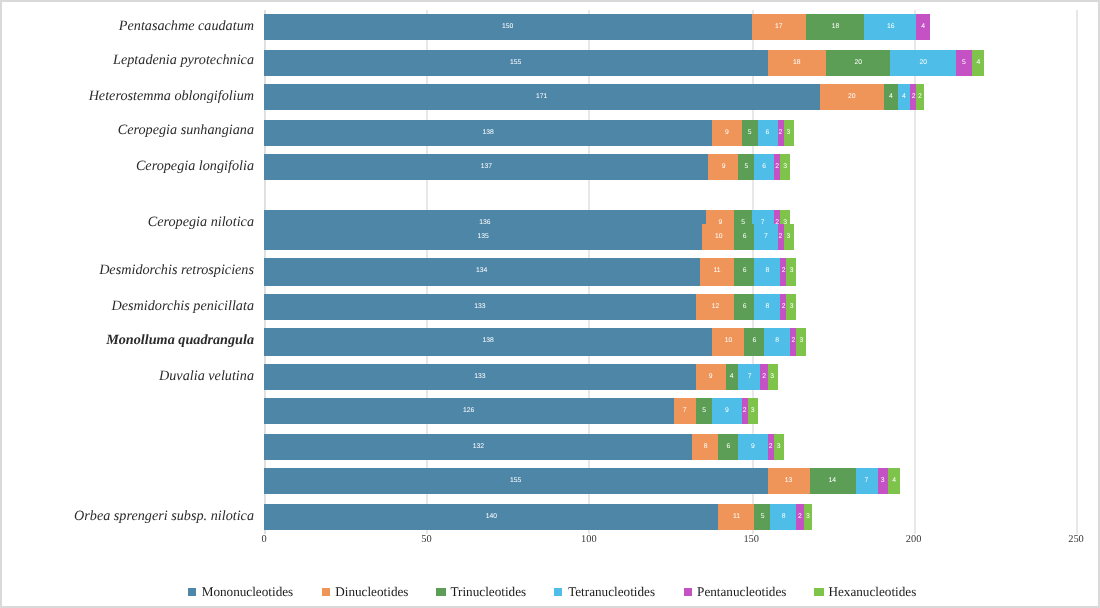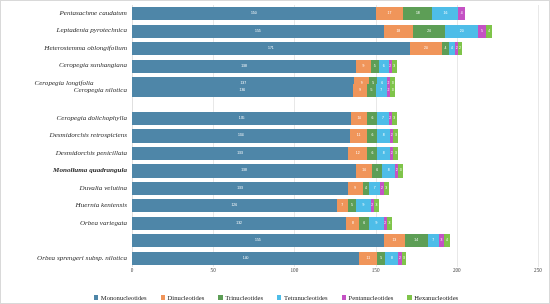--- a/index.html
+++ b/index.html
@@ -153,53 +153,50 @@
         </div>
         <div class="row" style="top: 34.9333px; height: 17.4667px;">
           <div class="row-label" style="height: 17.4667px; line-height: 17.4667px;">Heterostemma oblongifolium</div>
           <div class="bar" style="top: 2.13333px;"><div class="seg s0" style="width: 277.704px;"><span>171</span></div><div class="seg s1" style="width: 32.48px;"><span>20</span></div><div class="seg s2" style="width: 6.496px;"><span>4</span></div><div class="seg s3" style="width: 6.496px;"><span>4</span></div><div class="seg s4" style="width: 3.248px;"><span>2</span></div><div class="seg s5" style="width: 3.248px;"><span>2</span></div></div>
         </div>
         <div class="row" style="top: 52.4px; height: 17.4667px;">
           <div class="row-label" style="height: 17.4667px; line-height: 17.4667px;">Ceropegia sunhangiana</div>
           <div class="bar" style="top: 2.13333px;"><div class="seg s0" style="width: 224.112px;"><span>138</span></div><div class="seg s1" style="width: 14.616px;"><span>9</span></div><div class="seg s2" style="width: 8.12px;"><span>5</span></div><div class="seg s3" style="width: 9.744px;"><span>6</span></div><div class="seg s4" style="width: 3.248px;"><span>2</span></div><div class="seg s5" style="width: 4.872px;"><span>3</span></div></div>
         </div>
         <div class="row" style="top: 69.8667px; height: 17.4667px;">
-          <div class="row-label" style="height: 17.4667px; line-height: 17.4667px; text-align: center;">Ceropegia longifolia</div>
+          <div class="row-label" style="height: 17.4667px; line-height: 17.4667px;">Ceropegia longifolia</div>
           <div class="bar" style="top: 2.13333px;"><div class="seg s0" style="width: 222.488px;"><span>137</span></div><div class="seg s1" style="width: 14.616px;"><span>9</span></div><div class="seg s2" style="width: 8.12px;"><span>5</span></div><div class="seg s3" style="width: 9.744px;"><span>6</span></div><div class="seg s4" style="width: 3.248px;"><span>2</span></div><div class="seg s5" style="width: 4.872px;"><span>3</span></div></div>
         </div>
-        <div class="row" style="top: 77px; height: 17.4667px;">
+        <div class="row" style="top: 98px; height: 17.4667px;">
           <div class="row-label" style="height: 17.4667px; line-height: 17.4667px;">Ceropegia nilotica</div>
           <div class="bar" style="top: 2.13333px;"><div class="seg s0" style="width: 220.864px;"><span>136</span></div><div class="seg s1" style="width: 14.616px;"><span>9</span></div><div class="seg s2" style="width: 8.12px;"><span>5</span></div><div class="seg s3" style="width: 11.368px;"><span>7</span></div><div class="seg s4" style="width: 3.248px;"><span>2</span></div><div class="seg s5" style="width: 4.872px;"><span>3</span></div></div>
         </div>
         <div class="row" style="top: 104.8px; height: 17.4667px;">
-          <div class="row-label" style="height: 17.4667px; line-height: 17.4667px;">Ceropegia dolichophylla</div>
           <div class="bar" style="top: 2.13333px;"><div class="seg s0" style="width: 219.24px;"><span>135</span></div><div class="seg s1" style="width: 16.24px;"><span>10</span></div><div class="seg s2" style="width: 9.744px;"><span>6</span></div><div class="seg s3" style="width: 11.368px;"><span>7</span></div><div class="seg s4" style="width: 3.248px;"><span>2</span></div><div class="seg s5" style="width: 4.872px;"><span>3</span></div></div>
         </div>
         <div class="row" style="top: 122.267px; height: 17.4667px;">
           <div class="row-label" style="height: 17.4667px; line-height: 17.4667px;">Desmidorchis retrospiciens</div>
           <div class="bar" style="top: 2.13333px;"><div class="seg s0" style="width: 217.616px;"><span>134</span></div><div class="seg s1" style="width: 17.864px;"><span>11</span></div><div class="seg s2" style="width: 9.744px;"><span>6</span></div><div class="seg s3" style="width: 12.992px;"><span>8</span></div><div class="seg s4" style="width: 3.248px;"><span>2</span></div><div class="seg s5" style="width: 4.872px;"><span>3</span></div></div>
         </div>
         <div class="row" style="top: 139.733px; height: 17.4667px;">
           <div class="row-label" style="height: 17.4667px; line-height: 17.4667px;">Desmidorchis penicillata</div>
           <div class="bar" style="top: 2.13333px;"><div class="seg s0" style="width: 215.992px;"><span>133</span></div><div class="seg s1" style="width: 19.488px;"><span>12</span></div><div class="seg s2" style="width: 9.744px;"><span>6</span></div><div class="seg s3" style="width: 12.992px;"><span>8</span></div><div class="seg s4" style="width: 3.248px;"><span>2</span></div><div class="seg s5" style="width: 4.872px;"><span>3</span></div></div>
         </div>
         <div class="row" style="top: 157.2px; height: 17.4667px;">
           <div class="row-label" style="height: 17.4667px; line-height: 17.4667px; font-weight: bold;">Monolluma quadrangula</div>
           <div class="bar" style="top: 2.13333px;"><div class="seg s0" style="width: 224.112px;"><span>138</span></div><div class="seg s1" style="width: 16.24px;"><span>10</span></div><div class="seg s2" style="width: 9.744px;"><span>6</span></div><div class="seg s3" style="width: 12.992px;"><span>8</span></div><div class="seg s4" style="width: 3.248px;"><span>2</span></div><div class="seg s5" style="width: 4.872px;"><span>3</span></div></div>
         </div>
         <div class="row" style="top: 174.667px; height: 17.4667px;">
           <div class="row-label" style="height: 17.4667px; line-height: 17.4667px;">Duvalia velutina</div>
           <div class="bar" style="top: 2.13333px;"><div class="seg s0" style="width: 215.992px;"><span>133</span></div><div class="seg s1" style="width: 14.616px;"><span>9</span></div><div class="seg s2" style="width: 6.496px;"><span>4</span></div><div class="seg s3" style="width: 11.368px;"><span>7</span></div><div class="seg s4" style="width: 3.248px;"><span>2</span></div><div class="seg s5" style="width: 4.872px;"><span>3</span></div></div>
         </div>
         <div class="row" style="top: 192.133px; height: 17.4667px;">
-          <div class="row-label" style="height: 17.4667px; line-height: 17.4667px;">Huernia keniensis</div>
           <div class="bar" style="top: 2.13333px;"><div class="seg s0" style="width: 204.624px;"><span>126</span></div><div class="seg s1" style="width: 11.368px;"><span>7</span></div><div class="seg s2" style="width: 8.12px;"><span>5</span></div><div class="seg s3" style="width: 14.616px;"><span>9</span></div><div class="seg s4" style="width: 3.248px;"><span>2</span></div><div class="seg s5" style="width: 4.872px;"><span>3</span></div></div>
         </div>
         <div class="row" style="top: 209.6px; height: 17.4667px;">
-          <div class="row-label" style="height: 17.4667px; line-height: 17.4667px;">Orbea variegata</div>
           <div class="bar" style="top: 2.13333px;"><div class="seg s0" style="width: 214.368px;"><span>132</span></div><div class="seg s1" style="width: 12.992px;"><span>8</span></div><div class="seg s2" style="width: 9.744px;"><span>6</span></div><div class="seg s3" style="width: 14.616px;"><span>9</span></div><div class="seg s4" style="width: 3.248px;"><span>2</span></div><div class="seg s5" style="width: 4.872px;"><span>3</span></div></div>
         </div>
         <div class="row" style="top: 227.067px; height: 17.4667px;">
           <div class="bar" style="top: 2.13333px;"><div class="seg s0" style="width: 251.72px;"><span>155</span></div><div class="seg s1" style="width: 21.112px;"><span>13</span></div><div class="seg s2" style="width: 22.736px;"><span>14</span></div><div class="seg s3" style="width: 11.368px;"><span>7</span></div><div class="seg s4" style="width: 4.872px;"><span>3</span></div><div class="seg s5" style="width: 6.496px;"><span>4</span></div></div>
         </div>
         <div class="row" style="top: 244.533px; height: 17.4667px;">
           <div class="row-label" style="height: 17.4667px; line-height: 17.4667px;">Orbea sprengeri subsp. nilotica</div>
           <div class="bar" style="top: 2.13333px;"><div class="seg s0" style="width: 227.36px;"><span>140</span></div><div class="seg s1" style="width: 17.864px;"><span>11</span></div><div class="seg s2" style="width: 8.12px;"><span>5</span></div><div class="seg s3" style="width: 12.992px;"><span>8</span></div><div class="seg s4" style="width: 3.248px;"><span>2</span></div><div class="seg s5" style="width: 4.872px;"><span>3</span></div></div>
         </div>
       </div>

